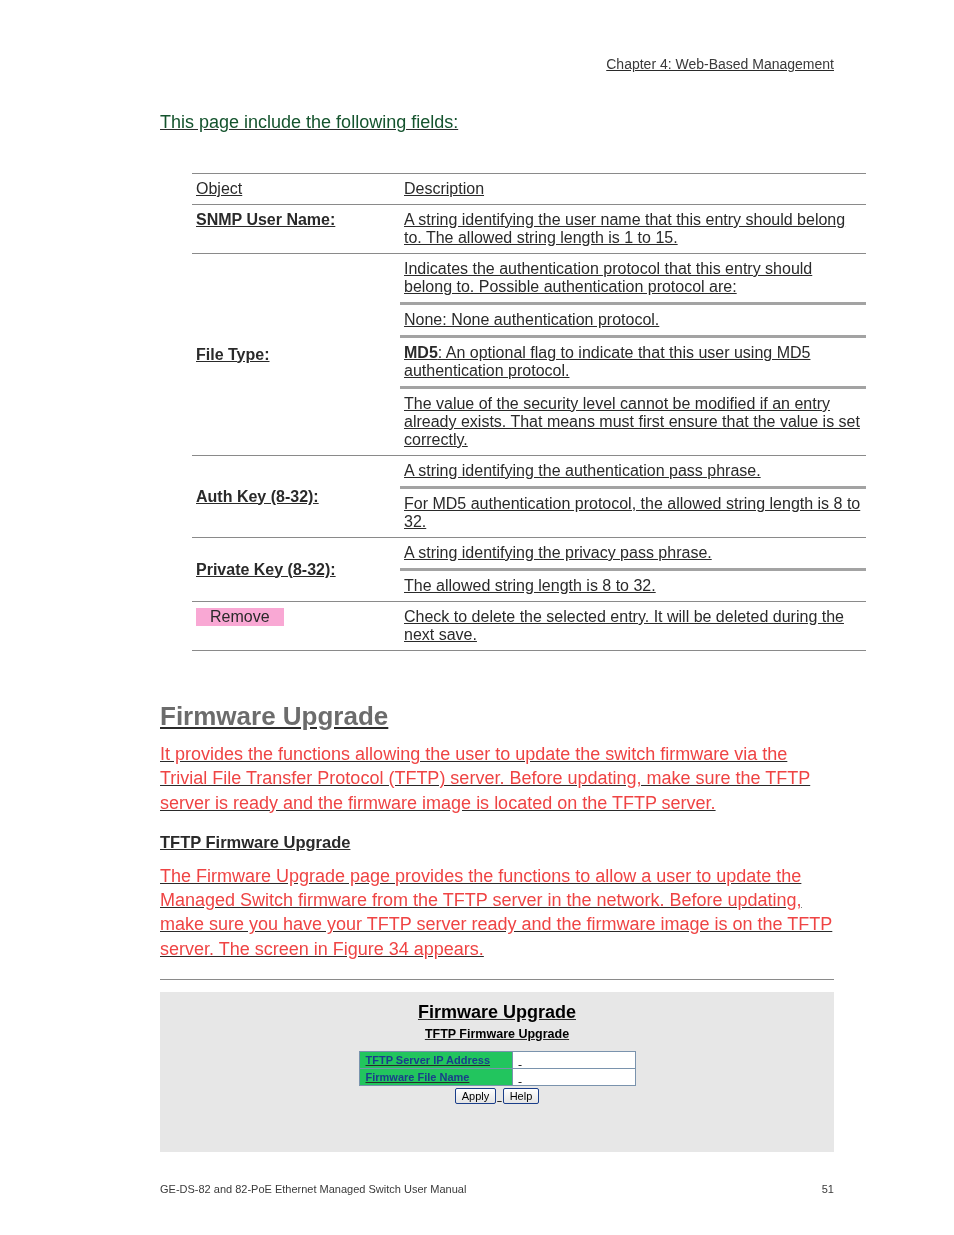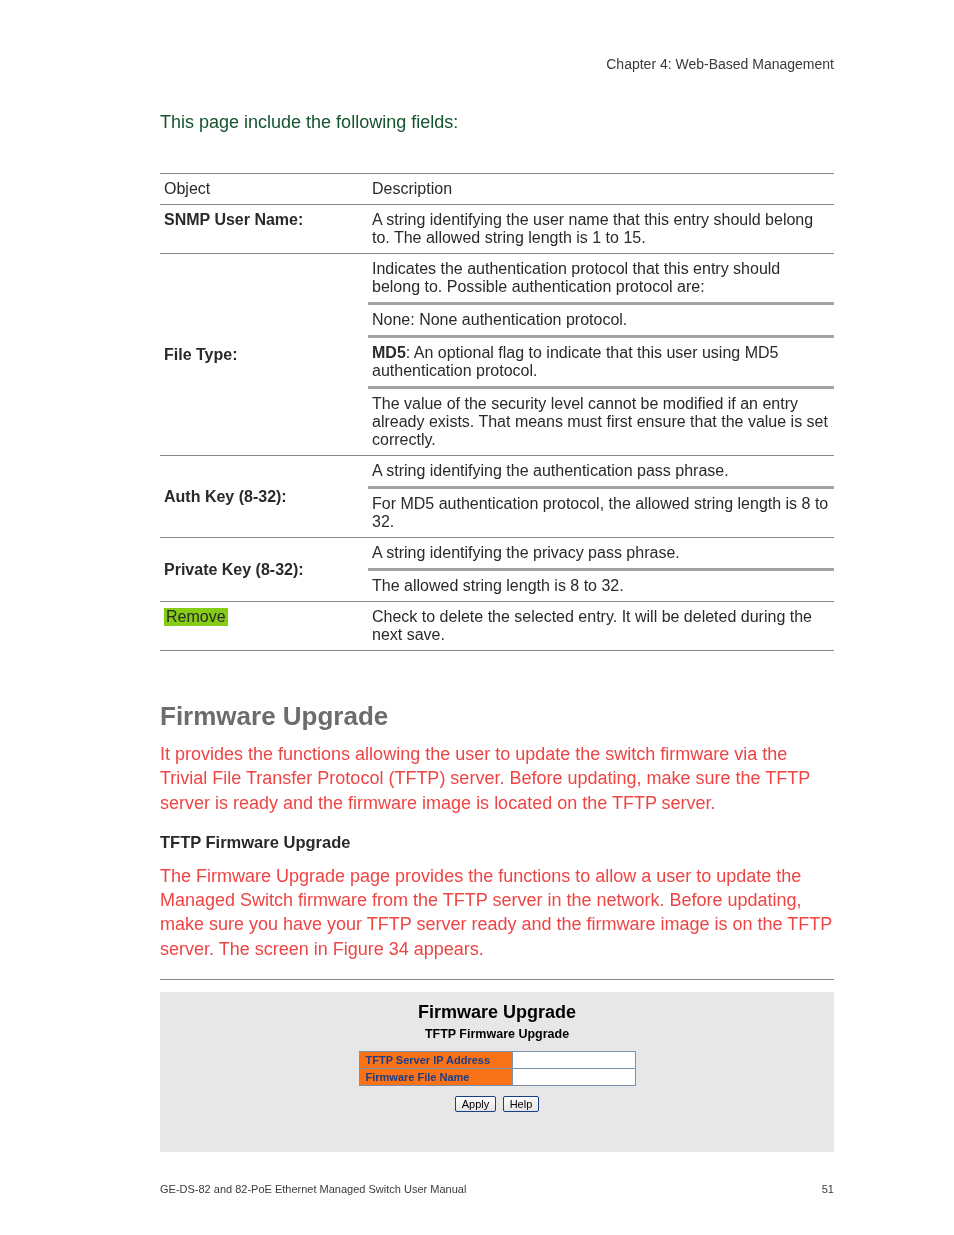--- a/index.html
+++ b/index.html
@@ -11,51 +11,53 @@
     background: #ffffff;
     font-family: "Segoe UI", "Helvetica Neue", Arial, sans-serif;
     color: #2a2a2a;
   }
   .page {
     position: relative;
     width: 954px;
     height: 1235px;
     box-sizing: border-box;
     padding: 56px 120px 40px 160px;
+    text-decoration: underline;
   }
   .chapter {
     text-align: right;
     font-size: 14px;
     color: #3a3a3a;
     margin: 0 0 40px 0;
   }
   .intro {
     font-size: 18px;
     margin: 0 0 40px 0;
     color: #14532d;
   }
   table.fields {
     width: 100%;
     border-collapse: collapse;
     font-size: 16px;
     margin-bottom: 50px;
+    margin-left: 32px;
   }
   table.fields td {
     vertical-align: top;
     padding: 6px 4px;
   }
   table.fields .col-obj {
     width: 200px;
     font-weight: normal;
   }
   table.fields .obj-bold { font-weight: 700; }
   table.fields .sep-top td { border-top: 1px solid #8a8a8a; }
   table.fields .inner-sep td { border-top: 3px solid #a3a3a3; }
   .md5 strong { font-weight: 700; }
-  .removed { background: #84cc16; display: inline-block; padding: 0 2px; }
+  .removed { background: #f9a8d4; display: inline-block; padding: 0 14px; }
   h2.section {
     font-size: 26px;
     color: #6c6c6c;
     font-weight: 700;
     margin: 0 0 10px 0;
   }
   p.body {
     font-size: 18px;
     line-height: 1.35;
     margin: 0 0 18px 0;
@@ -97,34 +99,34 @@
     margin: 2px 0 4px 0;
   }
   .fig34 .subtitle {
     font-weight: 700;
     font-size: 12.5px;
     color: #000;
     margin: 0 0 10px 0;
   }
   .fig34 table.form {
     border-collapse: collapse;
-    background: #f97316;
+    background: #22c55e;
   }
   .fig34 table.form td {
     border: 1px solid #7a93ad;
     padding: 2px 6px;
     font-size: 11px;
   }
   .fig34 table.form td.label {
     color: #1a3e8a;
     font-weight: 700;
     width: 140px;
   }
   .fig34 table.form td.input-cell { width: 110px; background: #fff; }
-  .fig34 .btnrow { margin-top: 8px; }
+  .fig34 .btnrow { margin-top: 0; }
   .fig34 .btn {
     display: inline-block;
     font-size: 11px;
     padding: 1px 6px;
     border: 1px solid #1a3e8a;
     background: linear-gradient(#fefefe, #e4e4e4);
     color: #000;
     border-radius: 2px;
     margin: 0 1px;
   }

